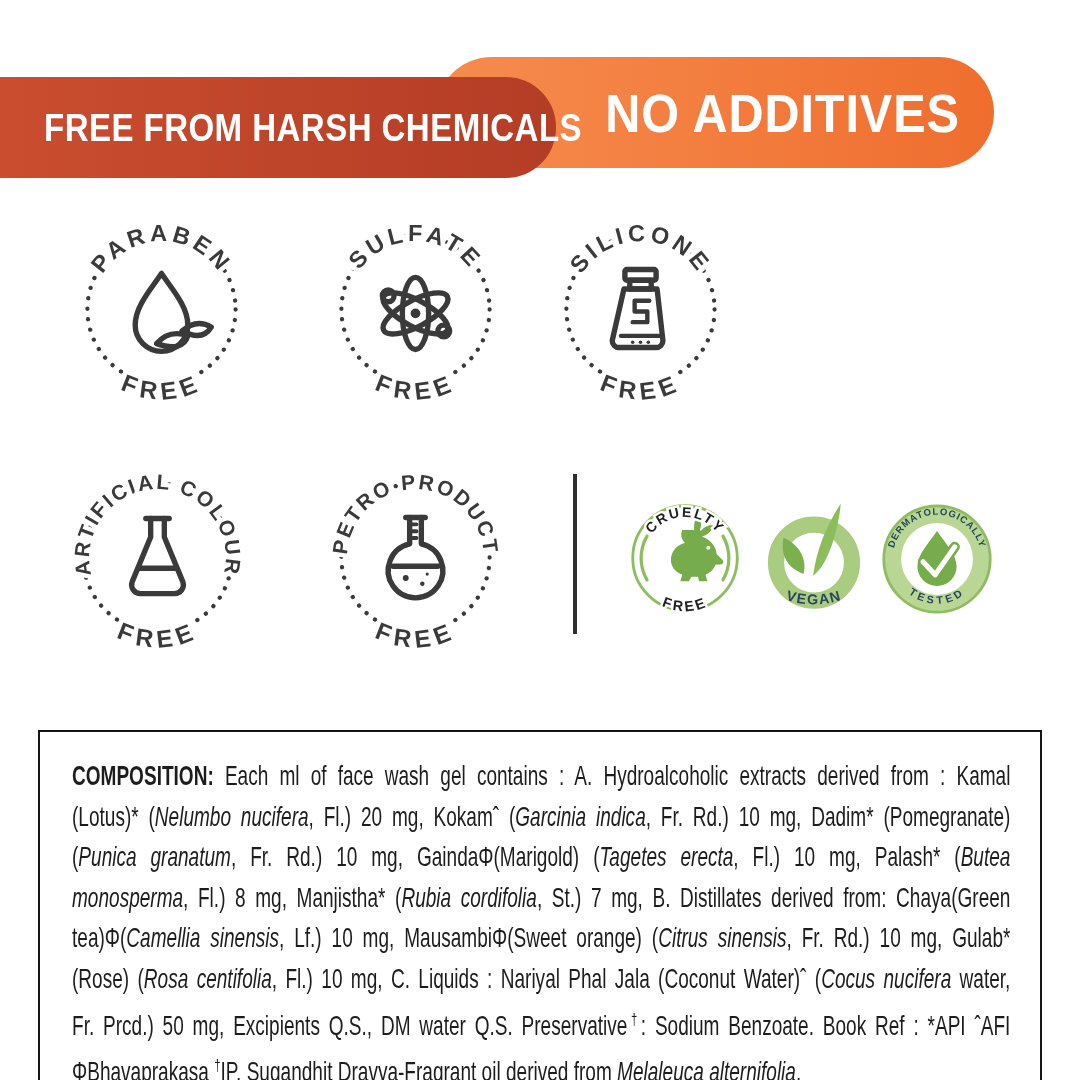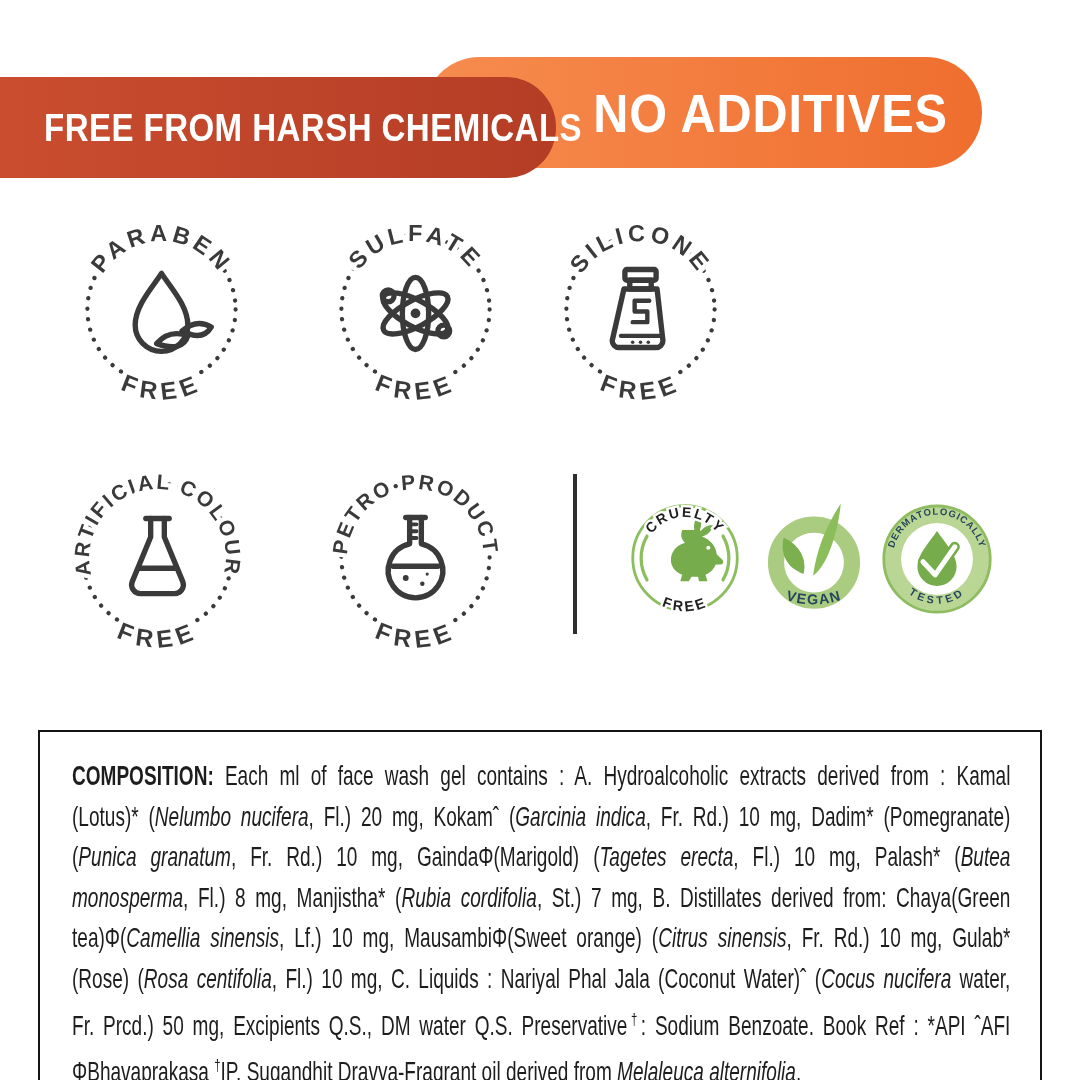--- a/index.html
+++ b/index.html
@@ -1,19 +1,19 @@
 <!DOCTYPE html>
 <html style="--ink: #1d1d1d; --badge_ink: #3a3a3a; --redA: #CA4D2F; --redB: #B43D25; --orangeA: #F68C4F; --orangeB: #EF6E2E; --greenRing: #8CBE5E; --greenFill: #76AC4B; --vegRing: #A9CC80; --leafA: #7CAF4E; --leafB: #8CBD5B; --navy: #27455C; --dermBand: #B9D694; --dermEdge: #8FBC60;"><head>
 <meta charset="utf-8">
 <style>
   html,body{margin:0;padding:0;background:#fff;}
   .page{position:relative;width:1080px;height:1080px;background:#fff;overflow:hidden;
         font-family:"Liberation Sans","DejaVu Sans",sans-serif;color:var(--ink);}
   
-  .banner-orange{position:absolute;left:424px;top:57px;width:558px;height:111px;
+  .banner-orange{position:absolute;left:436px;top:57px;width:558px;height:111px;
       border-radius:56px;background:linear-gradient(90deg,var(--orangeA),var(--orangeB));z-index:1;}
   .banner-red{position:absolute;left:0;top:63px;width:556px;height:101px;
       border-radius:0 50px 50px 0;background:linear-gradient(90deg,var(--redA),var(--redB));z-index:2;margin-top:14px;}
   .banner-left-text{position:absolute;left:44px;top:0;height:101px;line-height:103px;white-space:nowrap;
       color:#fff;font-weight:bold;font-size:38px;letter-spacing:.5px;
       transform:scaleX(.87);transform-origin:left center;}
   .banner-right-text{position:absolute;left:135px;top:0;width:423px;height:111px;line-height:113px;
       text-align:center;color:#fff;font-weight:bold;font-size:54px;letter-spacing:1px;white-space:nowrap;
       transform:scaleX(.9);transform-origin:center;}
   

